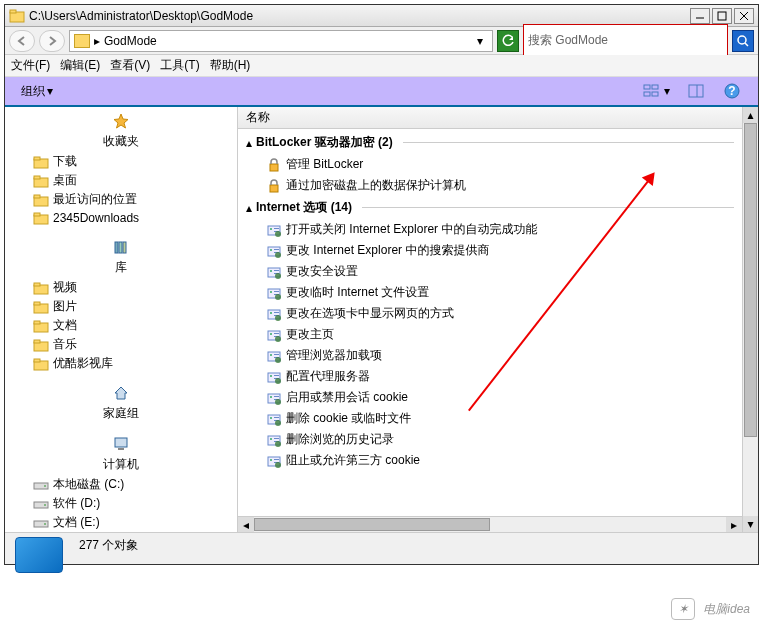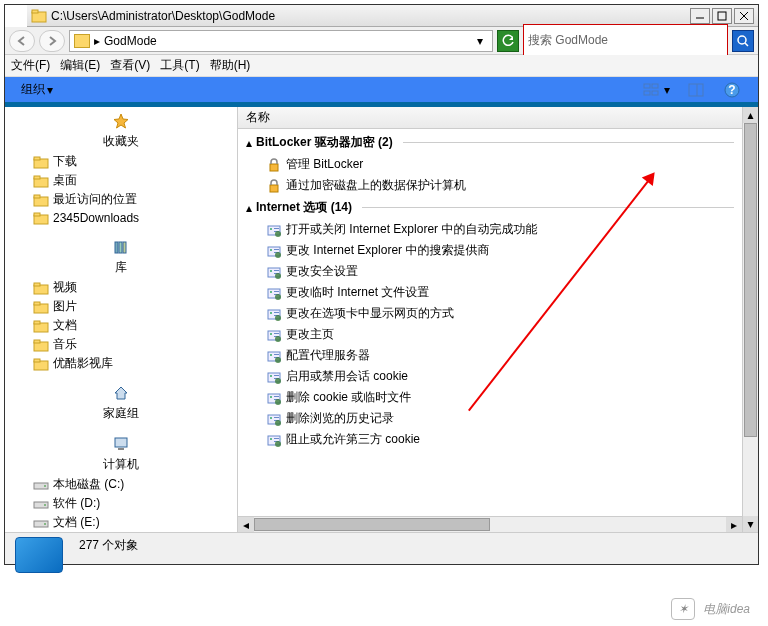--- a/index.html
+++ b/index.html
@@ -1,33 +1,33 @@
 <!DOCTYPE html>
 <html><head>
 <meta charset="utf-8">
 <style>
 * { margin:0; padding:0; box-sizing:border-box; font-family:"SimSun","Microsoft YaHei",sans-serif; font-size:12px; }
 body { background:#fff; width:768px; height:626px; position:relative; overflow:hidden; }
 .window { position:absolute; left:4px; top:4px; width:755px; height:561px; border:1px solid #333; background:#fff; display:flex; flex-direction:column; }
-.titlebar { height:22px; background:linear-gradient(#f4f4f4,#e0e0e0); display:flex; align-items:center; padding:0 4px; border-bottom:1px solid #aaa;margin-left:22px; }
+.titlebar { height:22px; background:linear-gradient(#f4f4f4,#e0e0e0); display:flex; align-items:center; padding:0 4px; border-bottom:1px solid #aaa; }
 .titlebar .icon { width:16px; height:16px; margin-right:4px; }
 .titlebar .title { flex:1; color:#000; }
 .titlebar .btns { display:flex; gap:2px; }
 .winbtn { width:20px; height:16px; border:1px solid #888; background:#eee; display:flex; align-items:center; justify-content:center; cursor:pointer; }
 .addressbar { height:28px; background:#f0f0f0; display:flex; align-items:center; padding:2px 4px; gap:4px; border-bottom:1px solid #ccc; }
 .navbtn { width:26px; height:22px; border:1px solid #ccc; border-radius:11px; background:#f8f8f8; display:flex; align-items:center; justify-content:center; }
 .addrbox { flex:1; height:22px; border:1px solid #aaa; background:#fff; display:flex; align-items:center; padding:0 4px; }
 .addrbox .folder-icon { width:16px; height:14px; background:#fcd76a; border:1px solid #c9a227; margin-right:4px; }
 .addrbox .dropdown-btn { width:16px; text-align:center; }
 .refresh-btn { width:22px; height:22px; background:#2a8c2a; display:flex; align-items:center; justify-content:center; color:#fff; border:1px solid #166016; }
 .searchbox { width:205px; height:34px; border:1px solid #c00; background:#fff; display:flex; align-items:center; padding:0 4px; color:#666; }
 .search-btn { width:22px; height:22px; background:#1a66cc; display:flex; align-items:center; justify-content:center; border:1px solid #0a3a8a; }
 .menubar { height:22px; background:#f4f4f4; display:flex; align-items:center; padding:0 6px; gap:10px; border-bottom:1px solid #ddd; }
 .menubar span { cursor:pointer; }
-.toolbar { height:30px; background:#3b82f6; display:flex; align-items:center; padding:0 8px; border-bottom:5px solid #0369a1; }
+.toolbar { height:30px; background:#c4b5fd; display:flex; align-items:center; padding:0 8px; border-bottom:2px solid #0369a1; }
 .toolbar .spacer { flex:1; }
 .toolbtn { padding:3px 8px; display:flex; align-items:center; gap:2px; cursor:pointer; }
 .toolbar-icon { width:20px; height:16px; display:inline-flex; align-items:center; justify-content:center; }
 .content { flex:1; display:flex; overflow:hidden; }
 .sidebar { width:233px; background:#fff; border-right:1px solid #ccc; overflow:auto; padding:4px 0; }
 .sb-group { margin-bottom:10px; }
 .sb-head { display:flex; align-items:center; padding:2px 8px; gap:4px;flex-direction:column; }
 .sb-item { display:flex; align-items:center; padding:1px 8px 1px 28px; gap:4px; cursor:pointer; }
 .sb-icon { width:16px; height:16px; display:inline-flex; align-items:center; justify-content:center; }
 .main { flex:1; display:flex; flex-direction:column; overflow:hidden; }
@@ -449,20 +449,32 @@
                 <div class="item">
                   <span class="item-icon">
                     <svg width="16" height="16">
                       <rect x="2" y="4" width="12" height="9" fill="#eef" stroke="#6a8acb"></rect>
                       <circle cx="5" cy="7" r="1" fill="#3a6"></circle>
                       <rect x="8" y="6" width="5" height="1" fill="#6a8acb"></rect>
                       <rect x="8" y="9" width="5" height="1" fill="#6a8acb"></rect>
                       <circle cx="12" cy="12" r="3" fill="#3a7a3a" opacity="0.8"></circle>
                     </svg>
                   </span>
+                  <span>管理浏览器加载项</span>
+                </div>
+                <div class="item">
+                  <span class="item-icon">
+                    <svg width="16" height="16">
+                      <rect x="2" y="4" width="12" height="9" fill="#eef" stroke="#6a8acb"></rect>
+                      <circle cx="5" cy="7" r="1" fill="#3a6"></circle>
+                      <rect x="8" y="6" width="5" height="1" fill="#6a8acb"></rect>
+                      <rect x="8" y="9" width="5" height="1" fill="#6a8acb"></rect>
+                      <circle cx="12" cy="12" r="3" fill="#3a7a3a" opacity="0.8"></circle>
+                    </svg>
+                  </span>
                   <span>配置代理服务器</span>
                 </div>
                 <div class="item">
                   <span class="item-icon">
                     <svg width="16" height="16">
                       <rect x="2" y="4" width="12" height="9" fill="#eef" stroke="#6a8acb"></rect>
                       <circle cx="5" cy="7" r="1" fill="#3a6"></circle>
                       <rect x="8" y="6" width="5" height="1" fill="#6a8acb"></rect>
                       <rect x="8" y="9" width="5" height="1" fill="#6a8acb"></rect>
                       <circle cx="12" cy="12" r="3" fill="#3a7a3a" opacity="0.8"></circle>

